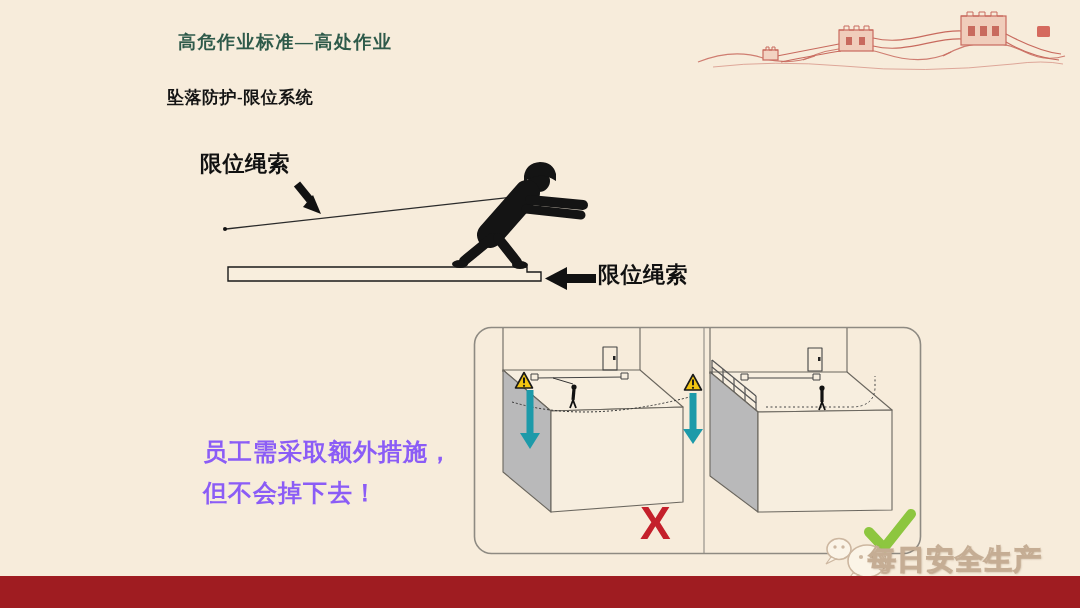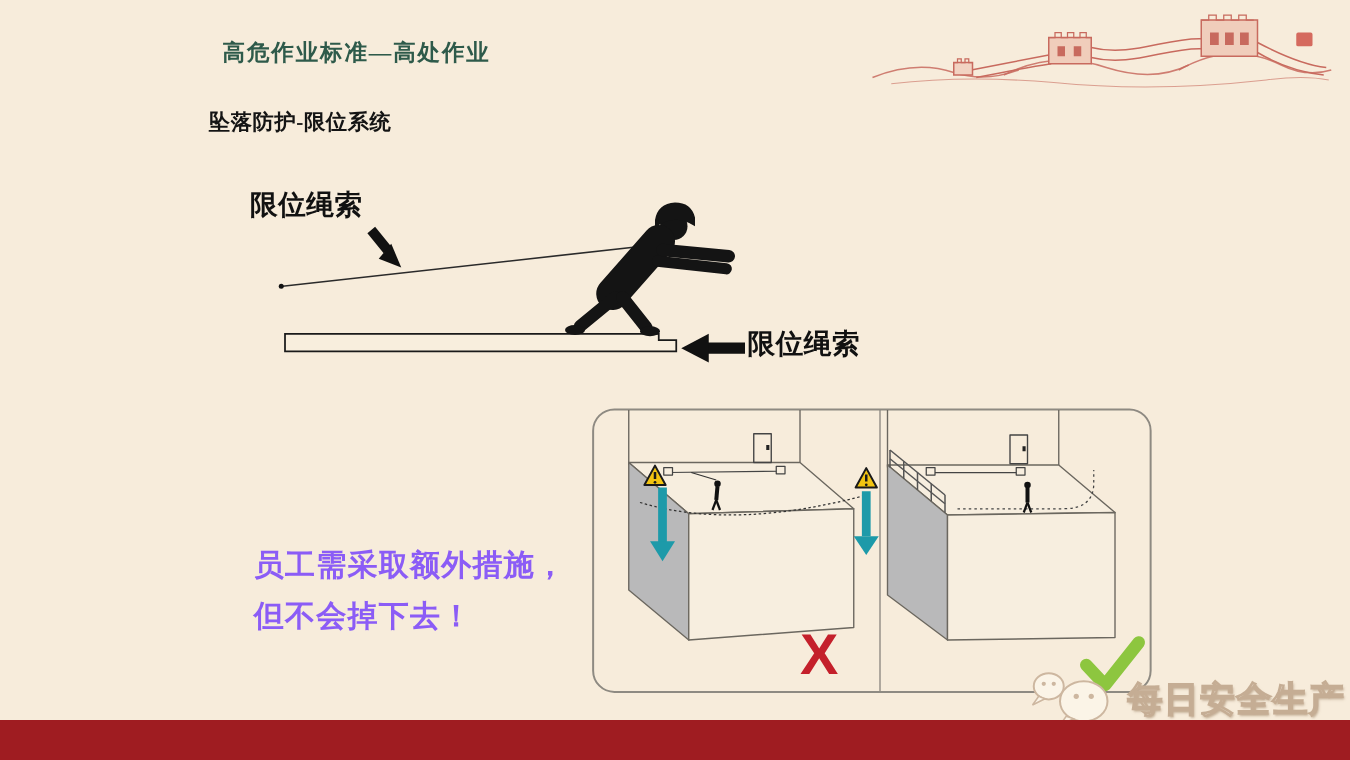--- a/index.html
+++ b/index.html
@@ -26,21 +26,21 @@
   .warning-line{
     font-size:24px;font-weight:bold;color:#8b5cf6;letter-spacing:1px;
   }
   .warning-1{left:203px;top:436px;}
   .warning-2{left:203px;top:477px;}
   .x-mark{
     left:640px;top:500px;font-size:46px;font-weight:bold;color:#c4202b;
     font-family:"Liberation Sans", sans-serif;line-height:1;
   }
   .watermark-text{
-    left:902px;top:541px;font-size:28px;font-weight:bold;
+    left:868px;top:541px;font-size:28px;font-weight:bold;
     color:#faf3e6;
     -webkit-text-stroke:1.1px #c5ad94;
     text-shadow:1px 1px 2px rgba(150,120,90,0.55);
     letter-spacing:1px;
   }
   .footer-bar{
     left:0;bottom:0;width:1080px;height:32px;background:#9f1c21;
   }
 </style>
 </head>

